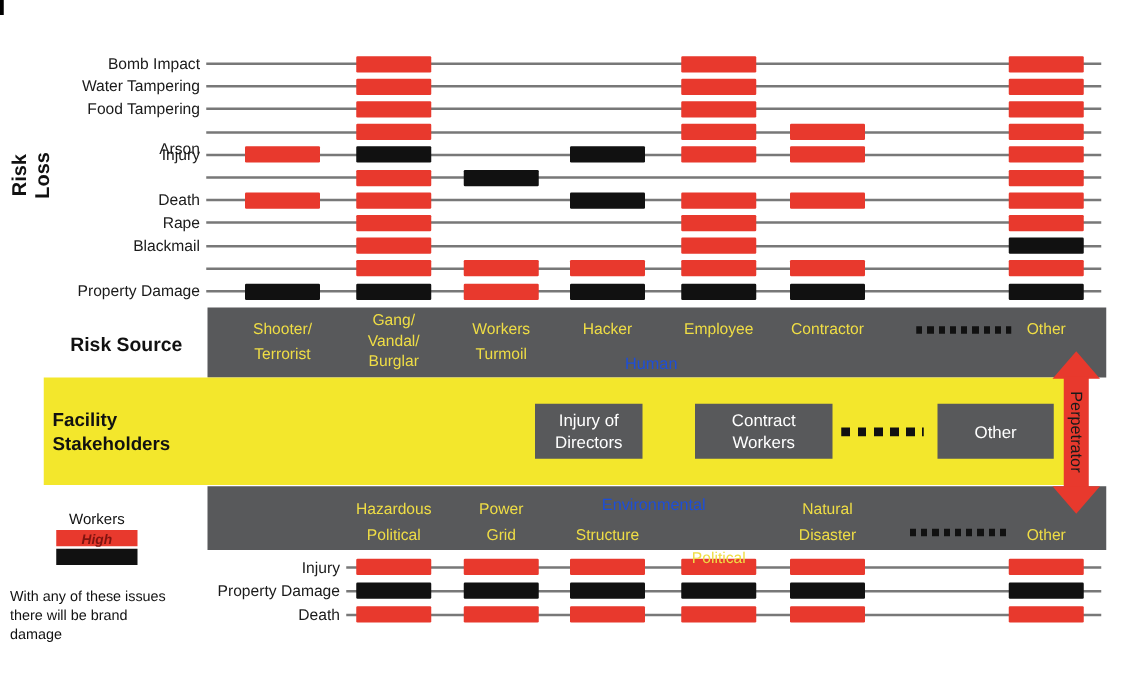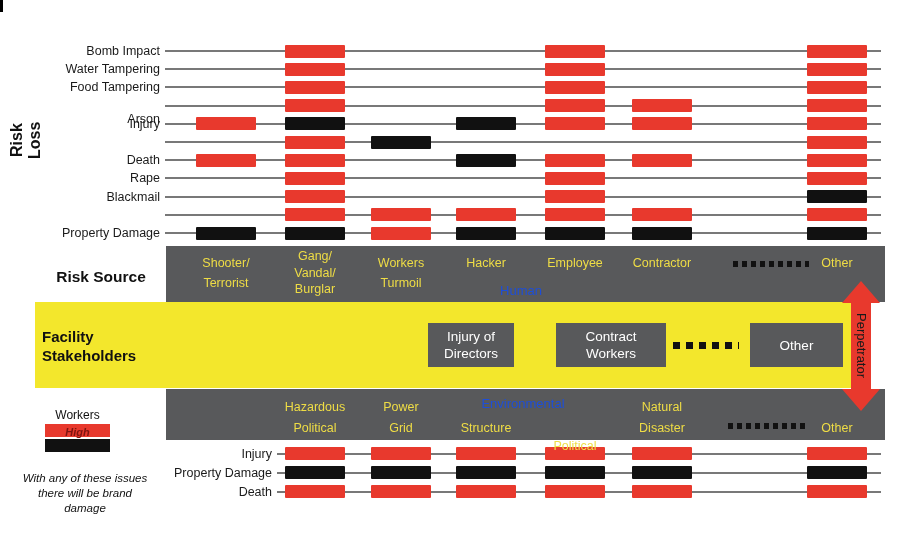--- a/index.html
+++ b/index.html
@@ -48,22 +48,22 @@
     border-left:19px solid transparent; border-right:19px solid transparent; border-top:22px solid #e8392d; }
   #perp-arrow .shaft { position:absolute; left:9px; width:20px; top:20px; bottom:20px; }
   .perp-text { position:absolute; inset:0; display:flex; align-items:center; justify-content:center;
     writing-mode:vertical-rl; font-size:13px; color:#1a1a1a; }
 
   #legend { position:absolute; left:45px; top:408px; width:65px; }
   .legend-title { text-align:center; font-size:12px; color:#111; margin-bottom:2px; }
   .legend-bar { height:13px; margin-bottom:2px; line-height:13px; text-align:center; }
   .legend-high { font-weight:bold; font-size:11px; }
 
-  #note { position:absolute; left:8px; top:471px; width:154px; text-align:center;
-    font-size:11.5px; line-height:15px; color:#111;font-style:italic; }
+  #note { position:absolute; left:8px; top:471px; width:154px; 
+    font-size:11.5px; line-height:15px; color:#111; }
 </style>
 </head>
 <body>
 
 <div id="canvas" class="canvas">
 
   <div class="corner-tick"></div>
 
   <div class="axis-label">Risk Loss</div>
 

